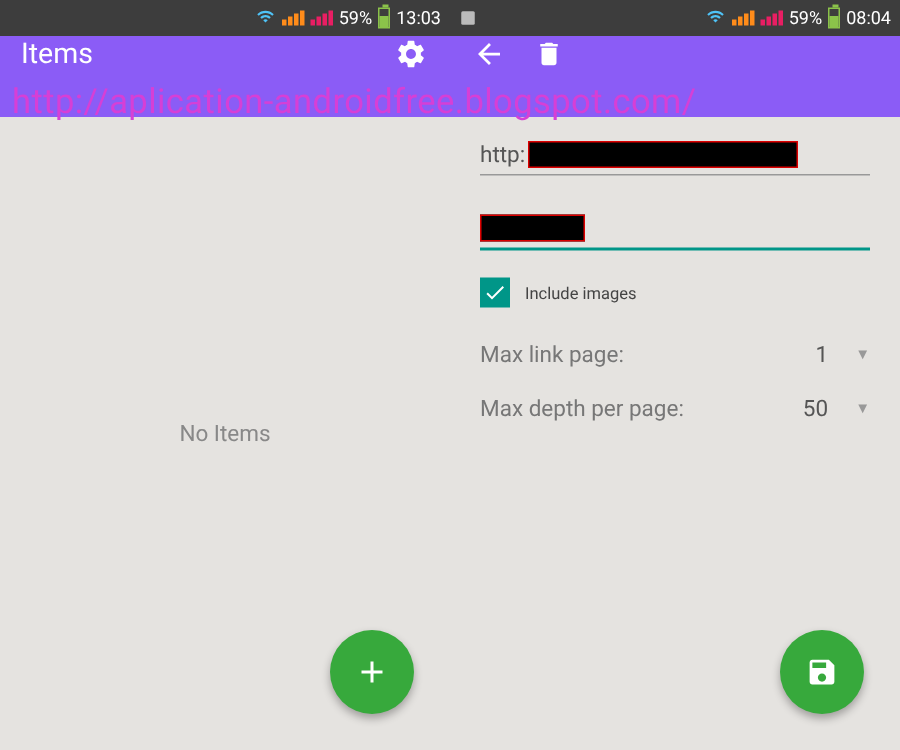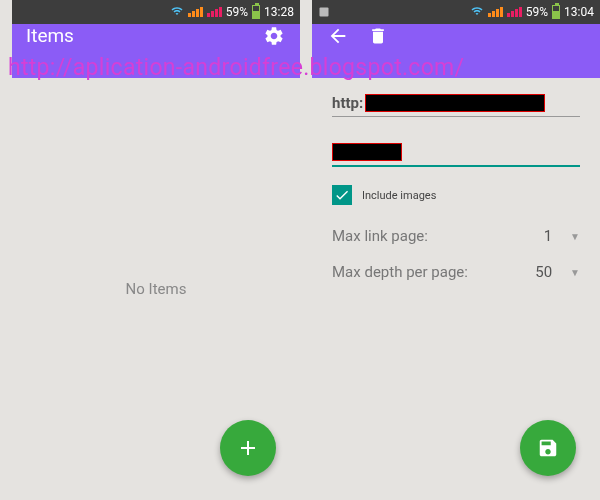--- a/index.html
+++ b/index.html
@@ -1,17 +1,17 @@
 <!DOCTYPE html>
 <html><head>
   <meta charset="utf-8">
   <style>
     * { margin: 0; padding: 0; box-sizing: border-box; font-family: Roboto, Arial, sans-serif; }
     body { width: 600px; height: 500px; background: #f0f0f0; display: flex; position: relative; overflow: hidden; }
-    .phone { width: 300px; height: 500px; background: #e5e3e0; display: flex; flex-direction: column; position: relative; padding-left: 12px; }
+    .phone { width: 300px; height: 500px; background: #e5e3e0; display: flex; flex-direction: column; position: relative; }
     .phone:first-child { border-right: 1px solid #ccc; }
     .status-bar { height: 24px; background: #3d3d3d; display: flex; align-items: center; justify-content: flex-end; padding: 0 6px; gap: 4px; color: #fff; font-size: 12px; }
     .status-left { margin-right: auto; display: flex; gap: 3px; align-items: center; }
     .sig { display: inline-flex; align-items: flex-end; gap: 1px; }
     .sig span { width: 3px; background: currentColor; }
     .sig .b1 { height: 4px; } .sig .b2 { height: 6px; } .sig .b3 { height: 8px; } .sig .b4 { height: 10px; }
     .sig.orange { color: #ff8c1a; }
     .sig.pink { color: #e91e63; }
     .wifi { color: #4fc3f7; }
     .batt { display: inline-flex; align-items: center; }
@@ -21,21 +21,21 @@
     .app-bar .title { font-size: 19px; font-weight: 400; flex: 1; }
     .icon-btn { width: 24px; height: 24px; display: flex; align-items: center; justify-content: center; cursor: pointer; }
     .content { flex: 1; position: relative; padding: 16px 20px; }
     .empty { position: absolute; top: 50%; left: 50%; transform: translate(-50%, -50%); color: #888; font-size: 15px; }
     .fab { position: absolute; bottom: 24px; right: 24px; width: 56px; height: 56px; border-radius: 50%; background: #37a93c; display: flex; align-items: center; justify-content: center; box-shadow: 0 3px 6px rgba(0,0,0,0.3); cursor: pointer; }
     .fab svg { fill: #fff; }
     .field { margin-bottom: 18px; position: relative; }
     .field-input { width: 100%; border: none; border-bottom: 1px solid #999; background: transparent; font-size: 15px; padding: 6px 0; outline: none; }
     .field-input.focused { border-bottom: 2px solid #009688; }
     .redact { display: inline-block; background: #000; border: 1px solid #d00; height: 18px; vertical-align: middle; }
-    .url-row { display: flex; align-items: flex-start; border-bottom: 1px solid #999; padding-bottom: 4px; margin-bottom: 22px; font-weight: bold; }
+    .url-row { display: flex; align-items: flex-start; border-bottom: 1px solid #999; padding-bottom: 4px; margin-bottom: 22px; }
     .url-prefix { font-size: 15px; color: #555; margin-right: 2px; }
     .check-row { display: flex; align-items: center; gap: 10px; margin: 10px 0 22px; }
     .checkbox { width: 20px; height: 20px; background: #009688; display: flex; align-items: center; justify-content: center; }
     .check-label { font-size: 11px; color: #444; }
     .setting-row { display: flex; align-items: center; margin-bottom: 18px; }
     .setting-label { flex: 1; font-size: 15px; color: #777; }
     .setting-value { font-size: 15px; color: #555; margin-right: 18px; }
     .dd-arrow { color: #999; font-size: 10px; }
     .watermark { position: absolute; top: 54px; left: 8px; color: #d63fd6; font-size: 23px; font-weight: 400; z-index: 10; letter-spacing: 0.3px; }
   </style>
@@ -61,21 +61,21 @@
     <span class="sig pink">
         <span class="b1"></span>
         <span class="b2"></span>
         <span class="b3"></span>
         <span class="b4"></span>
       </span>
     <span>59%</span>
     <span class="batt">
         <span class="batt-body"></span>
       </span>
-    <span>13:28</span>
+    <span>13:03</span>
   </div>
   <div class="app-bar">
     <span class="title">Items</span>
     <span class="icon-btn">
       <svg width="22" height="22" viewBox="0 0 24 24" fill="#fff">
           <path d="M19.14 12.94c.04-.3.06-.61.06-.94 0-.32-.02-.64-.07-.94l2.03-1.58c.18-.14.23-.41.12-.61l-1.92-3.32c-.12-.22-.37-.29-.59-.22l-2.39.96c-.5-.38-1.03-.7-1.62-.94l-.36-2.54c-.04-.24-.24-.41-.48-.41h-3.84c-.24 0-.43.17-.47.41l-.36 2.54c-.59.24-1.13.57-1.62.94l-2.39-.96c-.22-.08-.47 0-.59.22L2.74 8.87c-.12.21-.08.47.12.61l2.03 1.58c-.05.3-.07.63-.07.94 0 .31.02.64.07.94l-2.03 1.58c-.18.14-.23.41-.12.61l1.92 3.32c.12.22.37.29.59.22l2.39-.96c.5.38 1.03.7 1.62.94l.36 2.54c.05.24.24.41.48.41h3.84c.24 0 .44-.17.47-.41l.36-2.54c.59-.24 1.13-.56 1.62-.94l2.39.96c.22.08.47 0 .59-.22l1.92-3.32c.12-.22.07-.47-.12-.61l-2.01-1.58zM12 15.6c-1.98 0-3.6-1.62-3.6-3.6s1.62-3.6 3.6-3.6 3.6 1.62 3.6 3.6-1.62 3.6-3.6 3.6z"></path>
         </svg>
     </span>
   </div>
   <div class="content">
@@ -109,21 +109,21 @@
     <span class="sig pink">
         <span class="b1"></span>
         <span class="b2"></span>
         <span class="b3"></span>
         <span class="b4"></span>
       </span>
     <span>59%</span>
     <span class="batt">
         <span class="batt-body"></span>
       </span>
-    <span>13:04</span>
+    <span>08:04</span>
   </div>
   <div class="app-bar">
     <span class="icon-btn">
       <svg width="22" height="22" viewBox="0 0 24 24" fill="#fff">
           <path d="M20 11H7.83l5.59-5.59L12 4l-8 8 8 8 1.41-1.41L7.83 13H20v-2z"></path>
         </svg>
     </span>
     <span class="icon-btn">
       <svg width="20" height="20" viewBox="0 0 24 24" fill="#fff">
           <path d="M6 19c0 1.1.9 2 2 2h8c1.1 0 2-.9 2-2V7H6v12zM19 4h-3.5l-1-1h-5l-1 1H5v2h14V4z"></path>

